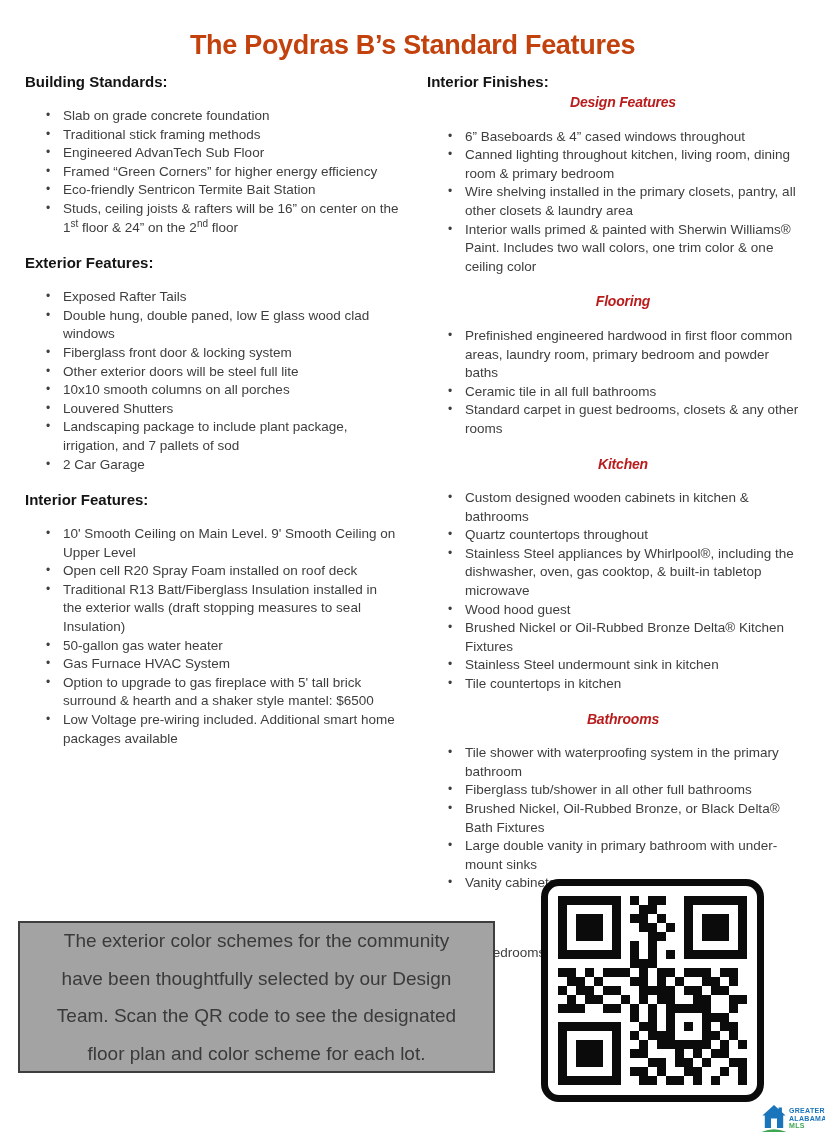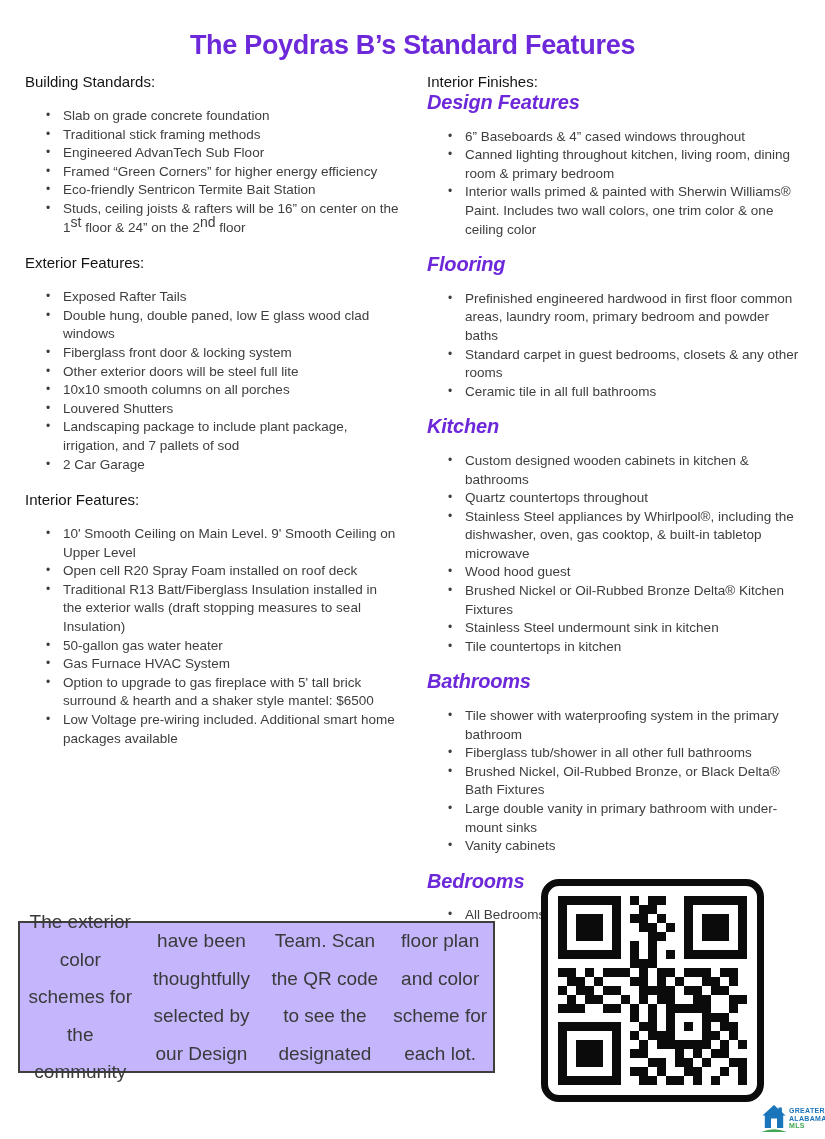--- a/index.html
+++ b/index.html
@@ -8,53 +8,53 @@
     width:825px;height:1139px;
     background:#ffffff;
     font-family:"Liberation Sans", sans-serif;
     color:#3e3e3e;
     overflow:hidden;
   }
   .doc-title{
     position:absolute;top:30px;left:0;width:825px;
     text-align:center;
     font-size:27px;font-weight:800;letter-spacing:-0.3px;
-    color:#6d28d9;margin:0;
+    color:#c2410c;margin:0;
   }
   .columns{position:absolute;top:72px;left:0;width:825px;}
   .col{position:absolute;top:0;}
   .col-left{left:25px;width:390px;}
   .col-right{left:427px;width:392px;}
   .section{margin-bottom:15px;}
   .section-heading{
-    font-size:15px;font-weight:400;color:#141414;
+    font-size:15px;font-weight:700;color:#141414;
     margin:0 0 2px 0;line-height:19px;
   }
   .sub-heading{
-    font-size:20px;font-weight:700;font-style:italic;color:#6d28d9;
-    margin:0;line-height:18.6px;letter-spacing:-0.2px;
+    font-size:14px;font-weight:700;font-style:italic;color:#b91c1c;
+    margin:0;line-height:18.6px;letter-spacing:-0.2px;text-align:center;
   }
   ul.bullets{
     list-style:none;margin:16px;padding:0;
     font-size:13.5px;line-height:18.6px;color:#3e3e3e;
   }
   ul.bullets li{
     position:relative;padding-left:22px;
   }
   ul.bullets li::before{
     content:"•";
     position:absolute;left:5px;top:-1px;
     font-size:12px;color:#3e3e3e;
   }
-  ul.bullets li sup{font-size:14px;line-height:0;}
+  ul.bullets li sup{font-size:10px;line-height:0;}
   .notice-box{
     position:absolute;left:18px;top:921px;width:477px;height:152px;
     box-sizing:border-box;
-    border:2px solid #3e3e3e;background:#c4b5fd;
-    display:flex;flex-direction:row;justify-content:center;align-items:center;
+    border:2px solid #3e3e3e;background:#a3a3a3;
+    display:flex;flex-direction:column;justify-content:center;align-items:center;
     font-size:19px;line-height:37.5px;color:#3a3a3a;
     text-align:center;
   }
   .qr-outer{
     position:absolute;left:541px;top:879px;
     border:7px solid #0b0b0b;border-radius:18px;
     background:#ffffff;padding:10px;
   }
   .qr-grid{
     display:grid;
@@ -120,27 +120,28 @@
             <li>Low Voltage pre-wiring included. Additional smart home packages available</li>
           </ul>
         </div>
       </div>
     <div class="col col-right" id="right-col">
         <h3 class="section-heading">Interior Finishes:</h3>
         <h4 class="sub-heading">Design Features</h4>
         <ul class="bullets">
           <li>6” Baseboards &amp; 4” cased windows throughout</li>
           <li>Canned lighting throughout kitchen, living room, dining room &amp; primary bedroom</li>
+          <li>Wire shelving installed in the primary closets, pantry, all other closets &amp; laundry area</li>
           <li>Interior walls primed &amp; painted with Sherwin Williams® Paint. Includes two wall colors, one trim color &amp; one ceiling color</li>
         </ul>
         <h4 class="sub-heading">Flooring</h4>
         <ul class="bullets">
           <li>Prefinished engineered hardwood in first floor common areas, laundry room, primary bedroom and powder baths</li>
+          <li>Ceramic tile in all full bathrooms</li>
           <li>Standard carpet in guest bedrooms, closets &amp; any other rooms</li>
-          <li>Ceramic tile in all full bathrooms</li>
         </ul>
         <h4 class="sub-heading">Kitchen</h4>
         <ul class="bullets">
           <li>Custom designed wooden cabinets in kitchen &amp; bathrooms</li>
           <li>Quartz countertops throughout</li>
           <li>Stainless Steel appliances by Whirlpool®, including the dishwasher, oven, gas cooktop, &amp; built-in tabletop microwave</li>
           <li>Wood hood guest</li>
           <li>Brushed Nickel or Oil-Rubbed Bronze Delta® Kitchen Fixtures</li>
           <li>Stainless Steel undermount sink in kitchen</li>
           <li>Tile countertops in kitchen</li>

